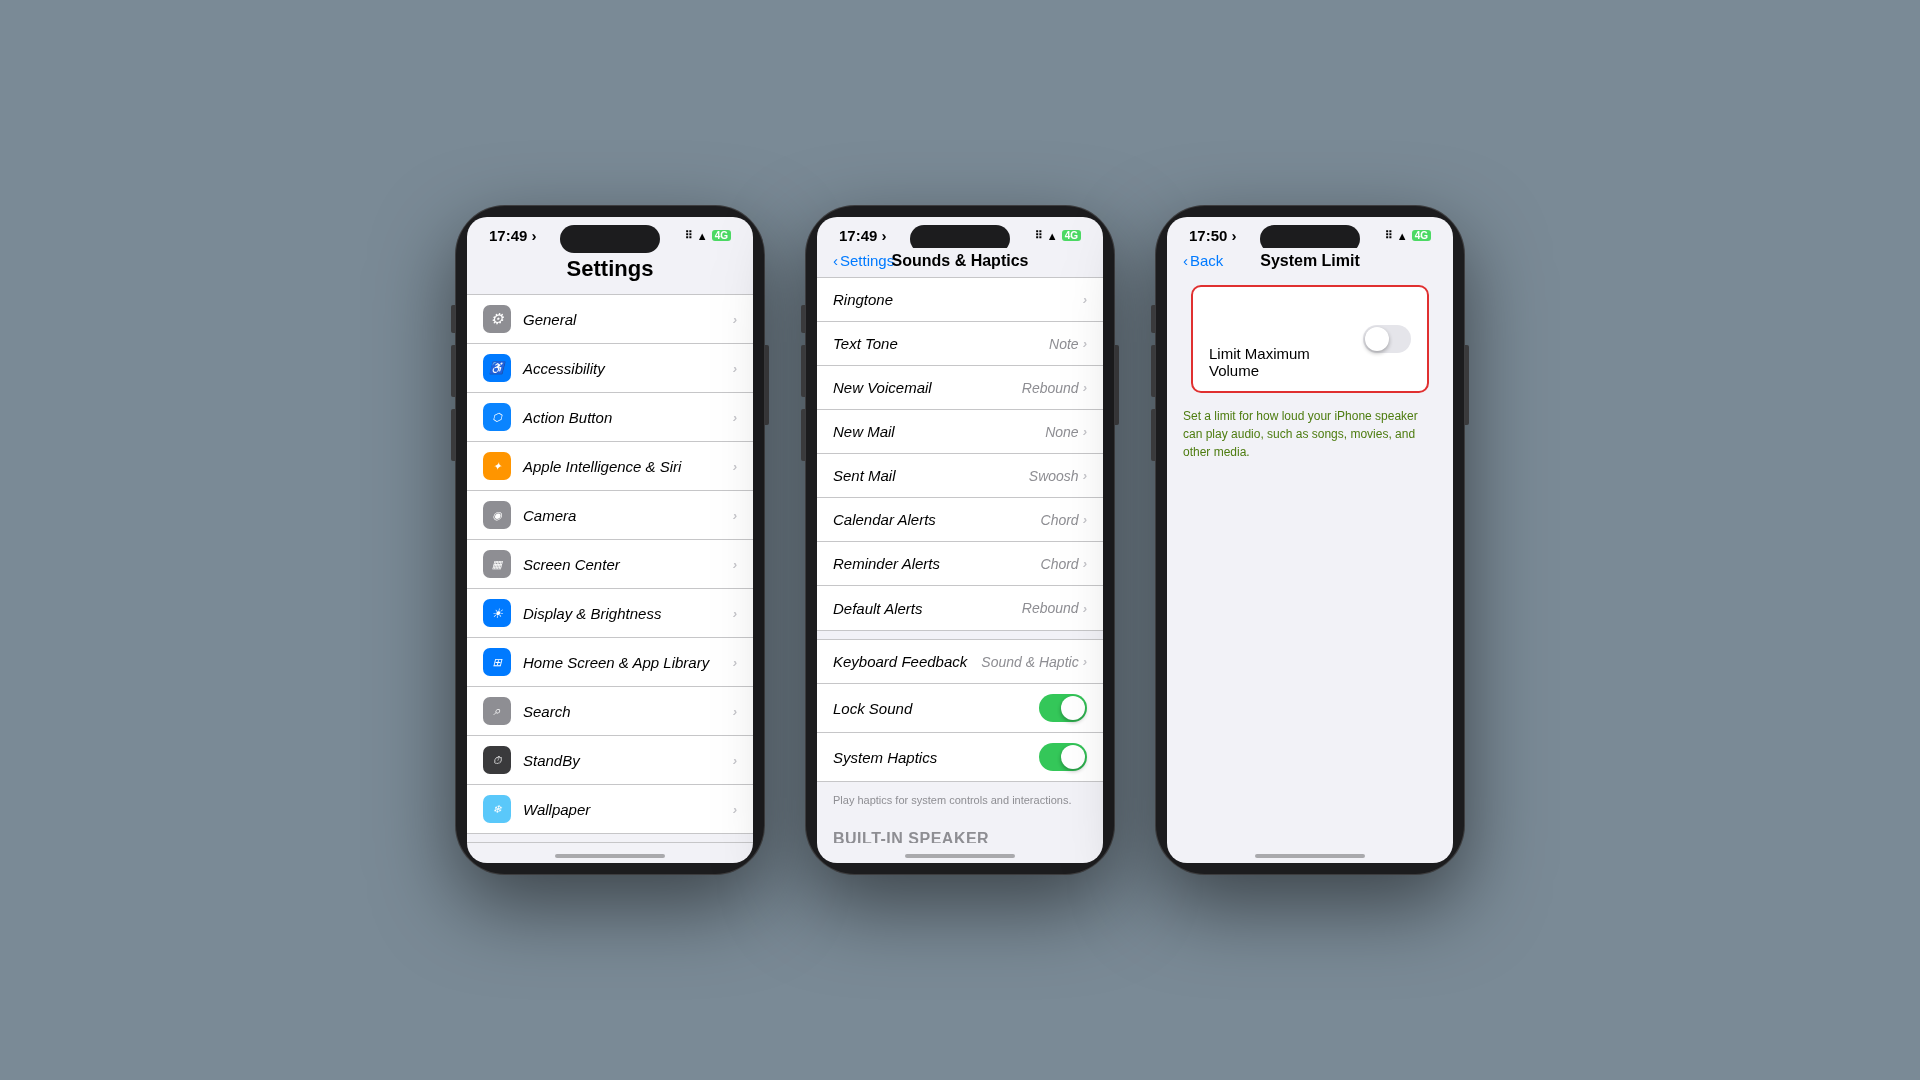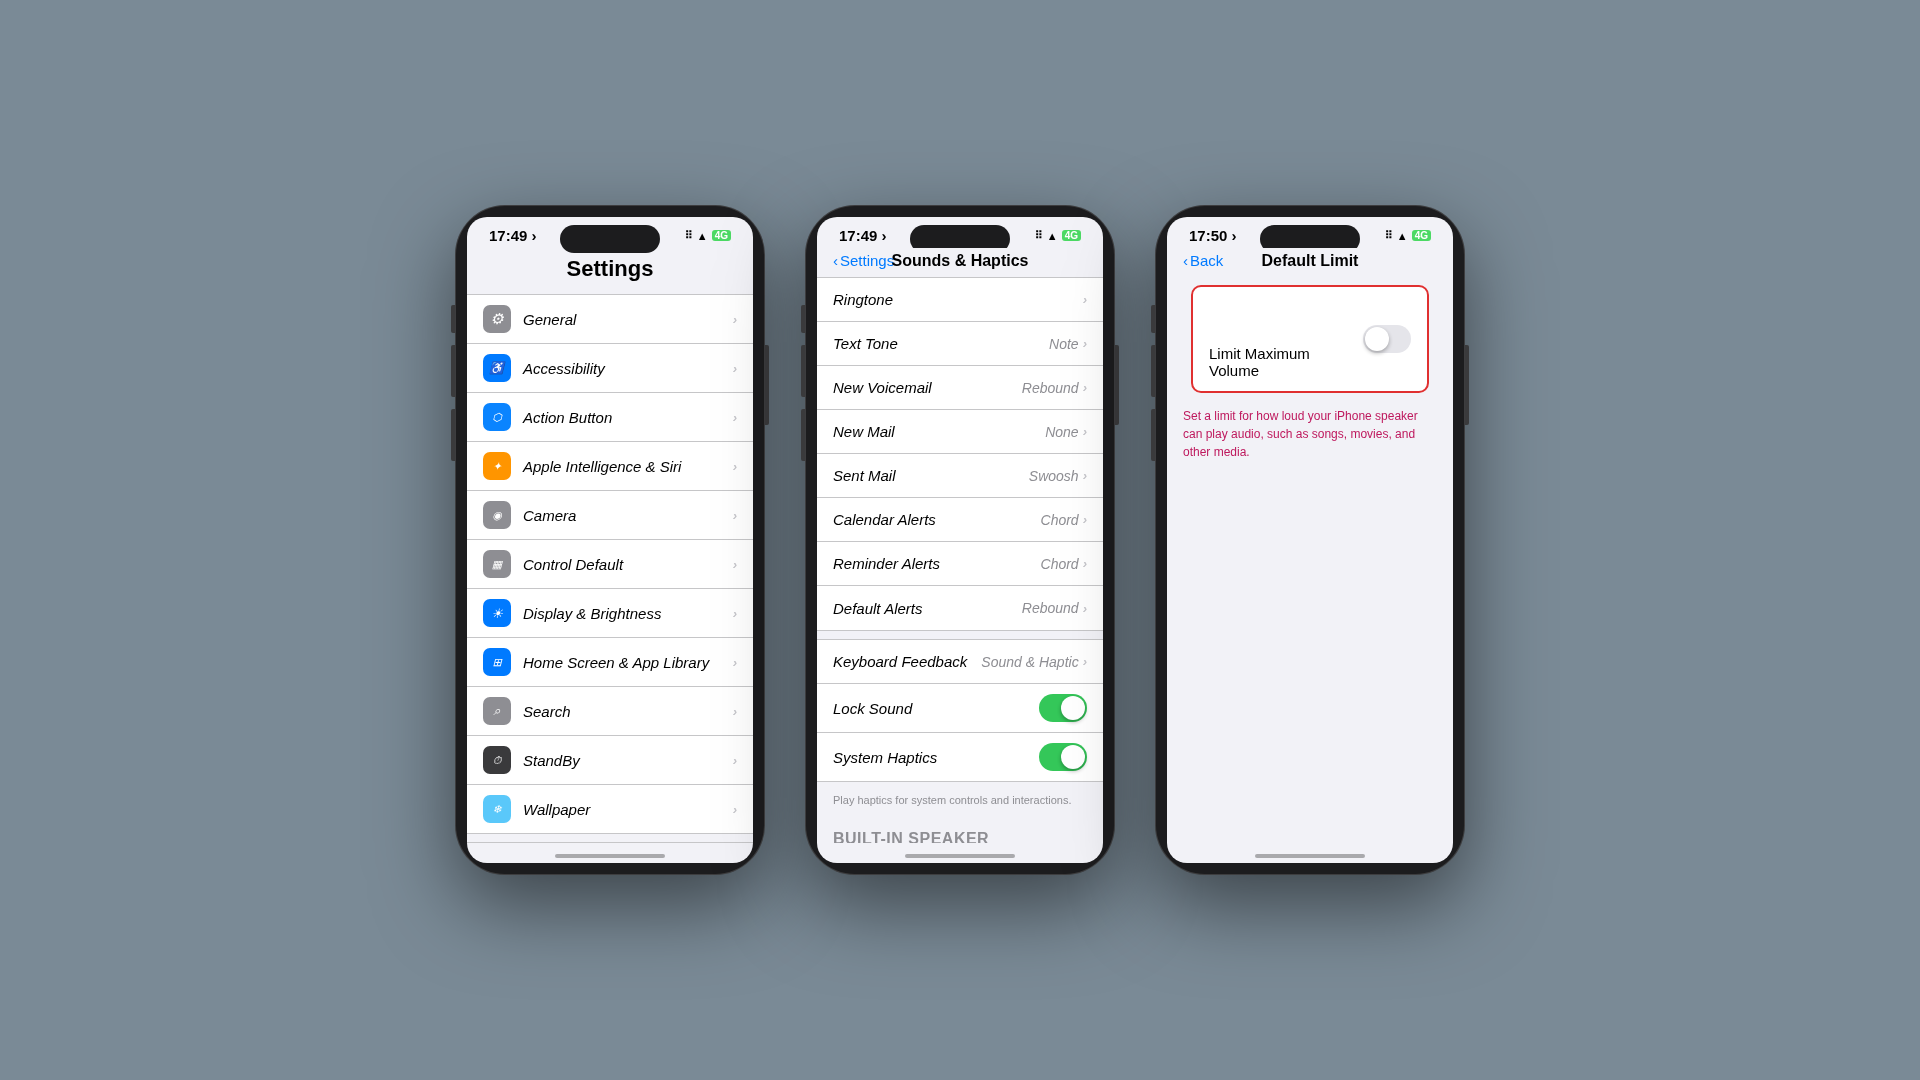--- a/index.html
+++ b/index.html
@@ -182,21 +182,21 @@
     .ic-gray { background: #8e8e93; }
     .ic-blue { background: #007aff; }
     .ic-blue2 { background: #0a84ff; }
     .ic-orange { background: #ff9500; }
     .ic-teal { background: #5ac8fa; }
     .ic-dark { background: #3a3a3c; }
 
     
     .desc-text {
       font-size: 12px;
-      color: #be185d;
+      color: #4d7c0f;
       padding: 6px 16px 12px;
       line-height: 1.5;
     }
 
     
     .home-bar {
       height: 20px;
       display: flex;
       align-items: flex-end;
       justify-content: center;
@@ -314,21 +314,21 @@
           <span class="item-label">Apple Intelligence &amp; Siri</span>
           <span class="chevron">›</span>
         </div>
         <div class="list-item">
           <div class="item-icon ic-gray" style="font-size:11px;">◉</div>
           <span class="item-label">Camera</span>
           <span class="chevron">›</span>
         </div>
         <div class="list-item">
           <div class="item-icon ic-gray" style="font-size:11px;">▦</div>
-          <span class="item-label">Control Default</span>
+          <span class="item-label">Screen Center</span>
           <span class="chevron">›</span>
         </div>
         <div class="list-item">
           <div class="item-icon ic-blue" style="font-size:13px;">☀</div>
           <span class="item-label">Display &amp; Brightness</span>
           <span class="chevron">›</span>
         </div>
         <div class="list-item">
           <div class="item-icon ic-blue" style="font-size:11px;">⊞</div>
           <span class="item-label">Home Screen &amp; App Library</span>
@@ -471,21 +471,21 @@
         <span>⠿</span>
         <span>▲</span>
         <span style="background:#4cd964;color:#fff;border-radius:3px;padding:0 3px;font-size:10px;">4G</span>
       </span>
     </div>
     <div class="nav-bar">
       <div class="back-btn">
         <span>‹</span>
         <span>Back</span>
       </div>
-      <div class="title">Default Limit</div>
+      <div class="title">System Limit</div>
     </div>
     <div class="scrollable-content">
 
       <div style="margin: 8px 12px;">
         <div class="limit-toggle-row">
           <span class="limit-toggle-label">Limit Maximum Volume</span>
           <div class="toggle off">
             <div class="toggle-knob"></div>
           </div>
         </div>

